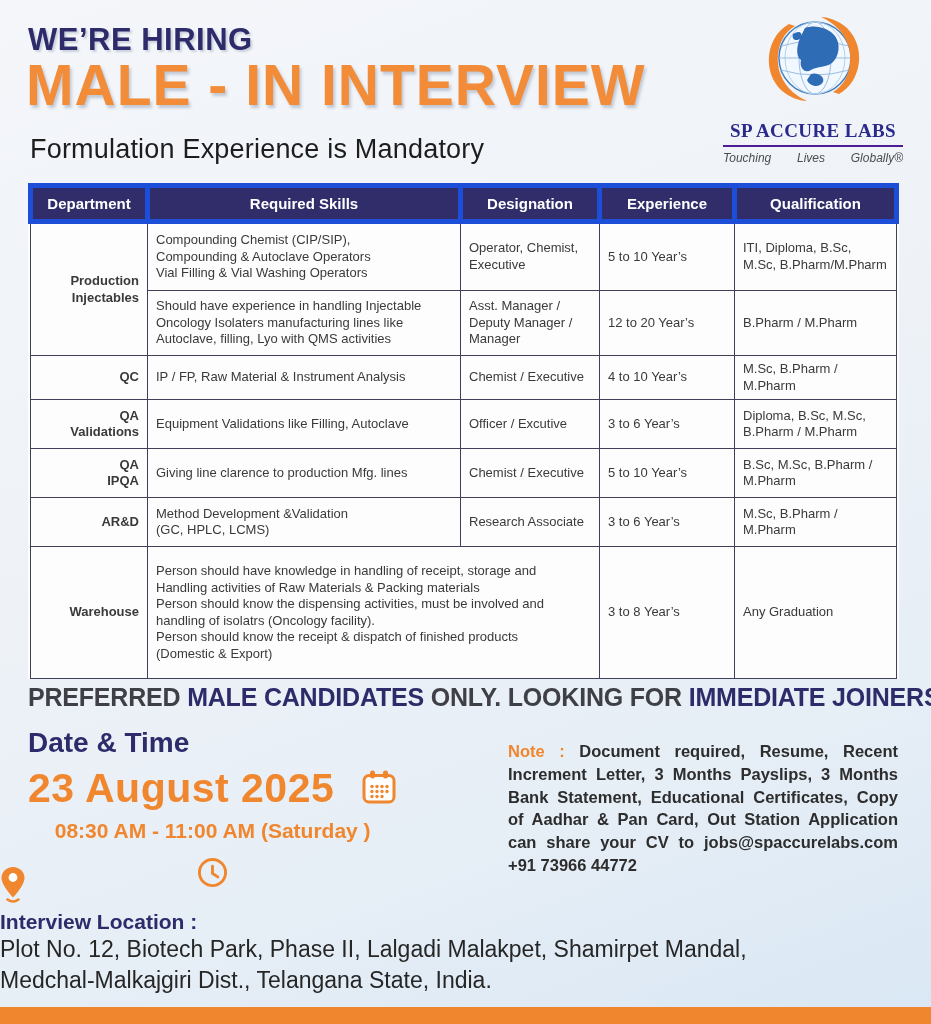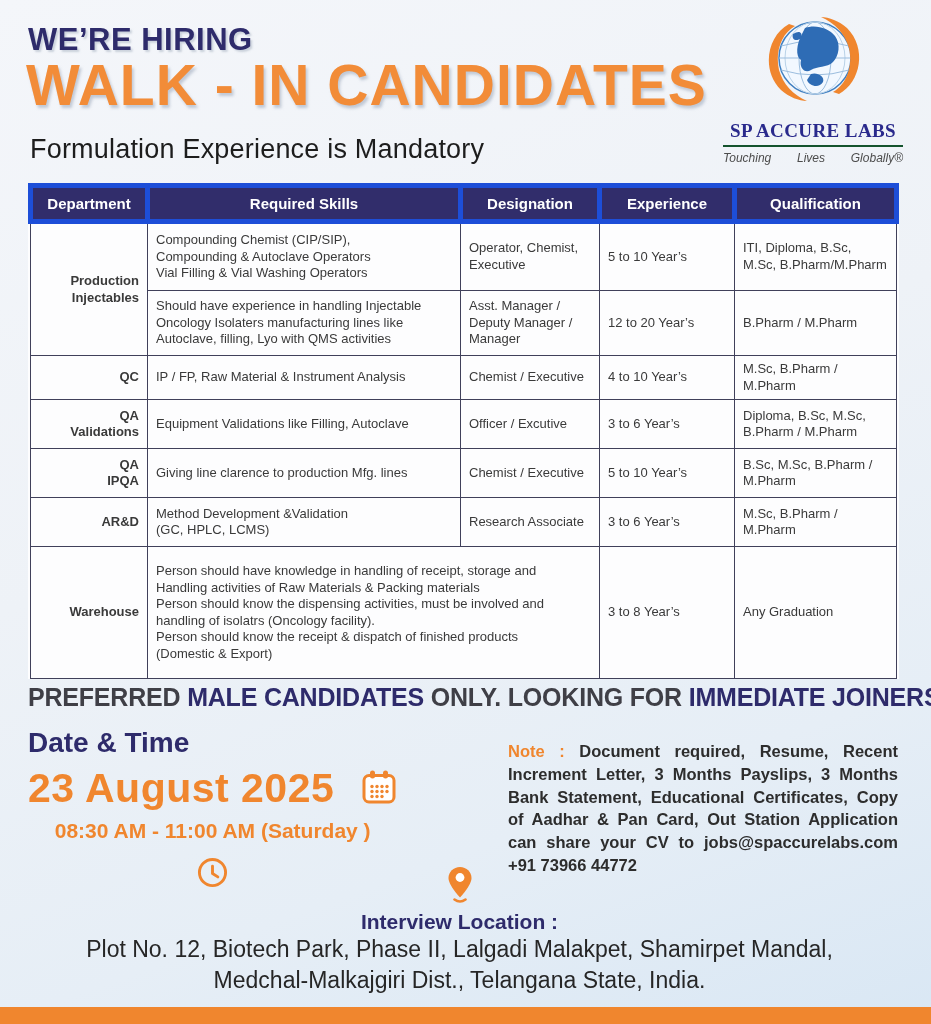--- a/index.html
+++ b/index.html
@@ -33,21 +33,21 @@
 
   
   .logo {
     position: absolute; top: 12px; right: 28px; width: 180px;
     display: flex; flex-direction: column; align-items: center;
   }
   .logo-name {
     font-family: "Liberation Serif", serif;
     font-weight: bold; font-size: 19px; color: #2a2a8c;
     letter-spacing: 0.4px; white-space: nowrap;
-    border-bottom: 2px solid #14532d; padding-bottom: 3px;
+    border-bottom: 2px solid #4c1d95; padding-bottom: 3px;
     width: 100%; text-align: center;
   }
   .logo-tagline {
     width: 100%; display: flex; justify-content: space-between;
     font-style: italic; font-size: 12px; color: #4c4c4c; margin-top: 4px;
   }
 
   
   table.jobs {
     position: absolute; left: 28px; top: 183px;
@@ -97,37 +97,37 @@
   .note {
     position: absolute; left: 508px; top: 740px; width: 390px;
     font-size: 16.5px; font-weight: bold; color: #2d2d2d;
     text-align: justify; line-height: 1.38;
   }
   .note .note-label { color: #F0862E; }
 
   
   .location {
     position: absolute; left: 0; right: 12px; top: 866px;
-    text-align: center;
+    text-align: left;
   }
   .loc-heading { font-size: 21px; font-weight: bold; color: #2E2B6B; margin-top: 3px; }
   .loc-line { font-size: 23px; color: #262626; line-height: 1.35; }
 
   .footer-bar {
     position: absolute; left: 0; right: 0; bottom: 0; height: 17px;
     background: #F0862E;
   }
 </style>
 </head>
 <body>
 
 <div class="poster">
 
   <div class="kicker">WE’RE HIRING</div>
-  <div class="title">WALK - IN CANDIDATES</div>
+  <div class="title">MALE - IN INTERVIEW</div>
   <div class="subtitle">Formulation Experience is Mandatory</div>
 
   <div class="logo">
     <span>
       <svg width="120" height="104" viewBox="0 0 120 104">
         <circle cx="62" cy="46" r="36" fill="#f2f8ff" stroke="#3f7fc1" stroke-width="1.5"></circle>
         <ellipse cx="62" cy="46" rx="16" ry="36" fill="none" stroke="#9bbdde" stroke-width="1"></ellipse>
         <ellipse cx="62" cy="46" rx="30" ry="36" fill="none" stroke="#b9d2e8" stroke-width="1"></ellipse>
         <path d="M28 34 Q62 24 96 34" fill="none" stroke="#9bbdde" stroke-width="1"></path>
         <path d="M26 46 L98 46" fill="none" stroke="#9bbdde" stroke-width="1"></path>

